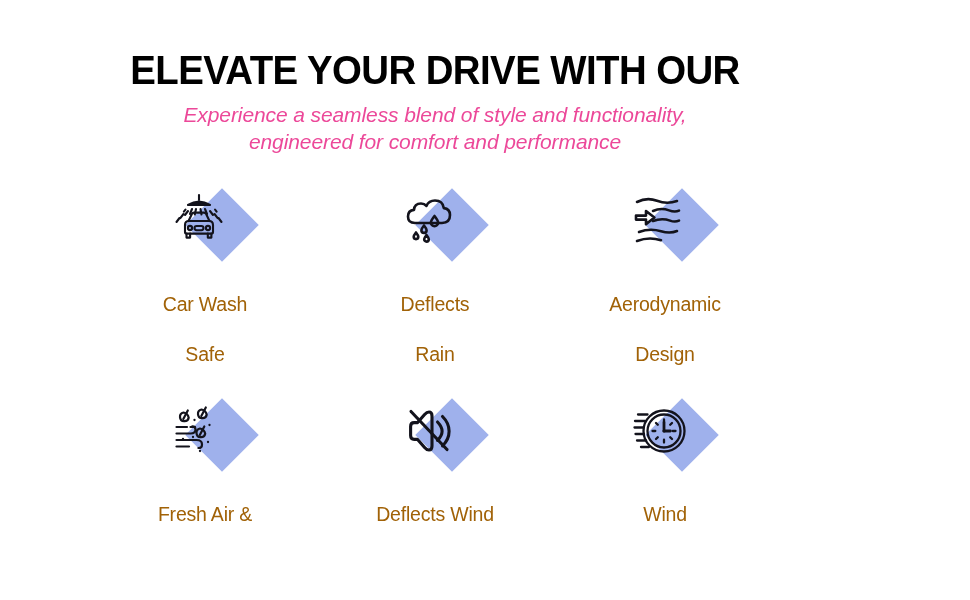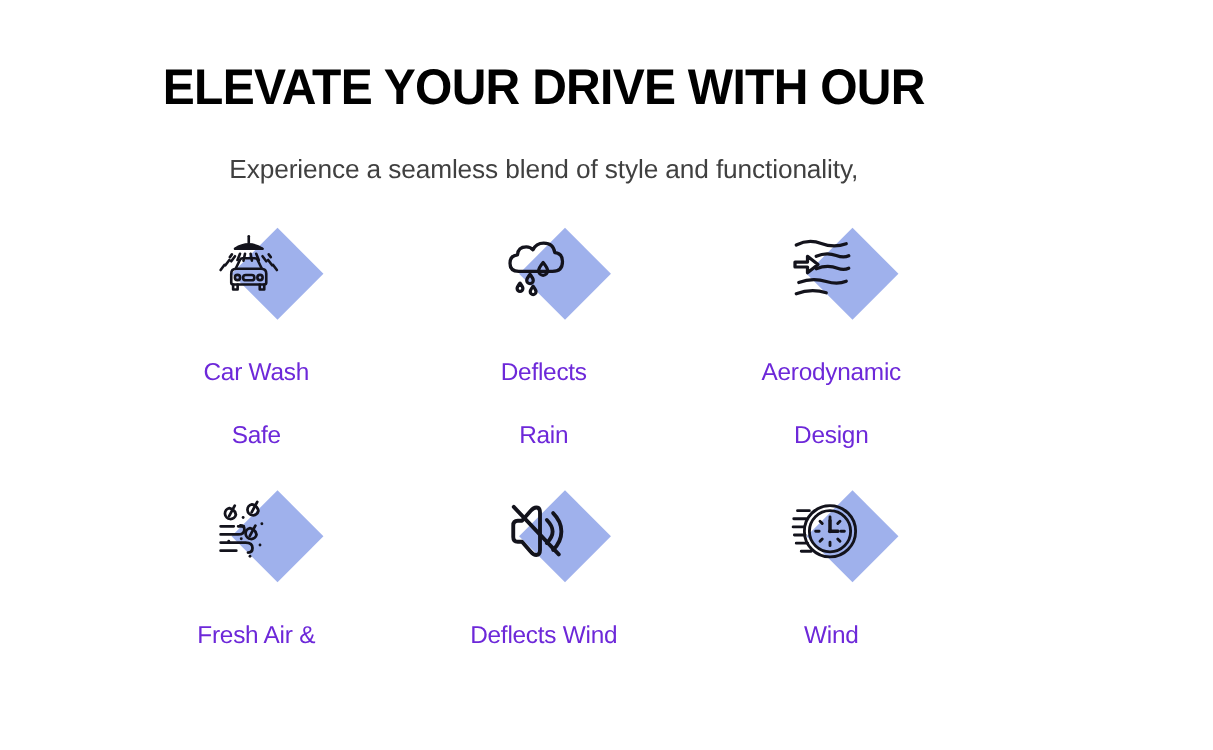--- a/index.html
+++ b/index.html
@@ -52,27 +52,28 @@
     font-family: "Liberation Sans", sans-serif;
     font-weight: 700;
     font-size: 40px;
     line-height: 47px;
     letter-spacing: -0.5px;
     padding: 2px 10px 5px 10px;
     transform: scaleX(0.97);
   }
 
   .subtitle {
-    margin: 30px auto 0 auto;
+    margin: 9px auto 0 auto;
     width: 620px;
     font-family: "Liberation Sans", sans-serif;
+    font-style: italic;
     font-weight: 400;
     font-size: 21px;
     line-height: 27px;
-    color: #404040;
+    color: #ec4899;
     letter-spacing: -0.1px;
   }
 
   
   .features {
     margin: 0 auto;
     width: 690px;
     padding-top: 28px;
     display: grid;
     grid-template-columns: repeat(3, 1fr);
@@ -108,36 +109,37 @@
     top: 2px;
     width: 72px;
     height: 72px;
   }
 
   .feature-label {
     font-family: "Liberation Sans", sans-serif;
     font-weight: 400;
     font-size: 19.5px;
     line-height: 25px;
-    color: #6d28d9;
+    color: #a16207;
     letter-spacing: -0.2px;
     white-space: pre-line;
   }
 </style>
 </head>
 <body>
 
 <div class="banner">
 
   <div class="header">
     <h1 class="headline-top">ELEVATE YOUR DRIVE WITH OUR</h1>
 
 
     <p class="subtitle">
       <span>Experience a seamless blend of style and functionality,</span><br>
+      <span>engineered for comfort and performance</span>
     </p>
   </div>
 
   <div class="features">
 
     <div class="feature">
       <div class="feature-icon">
         <div class="diamond"></div>
         <svg class="glyph" viewBox="0 0 72 72">
           <g fill="none" stroke="#13131c" stroke-width="2.1" stroke-linecap="round" stroke-linejoin="round">

